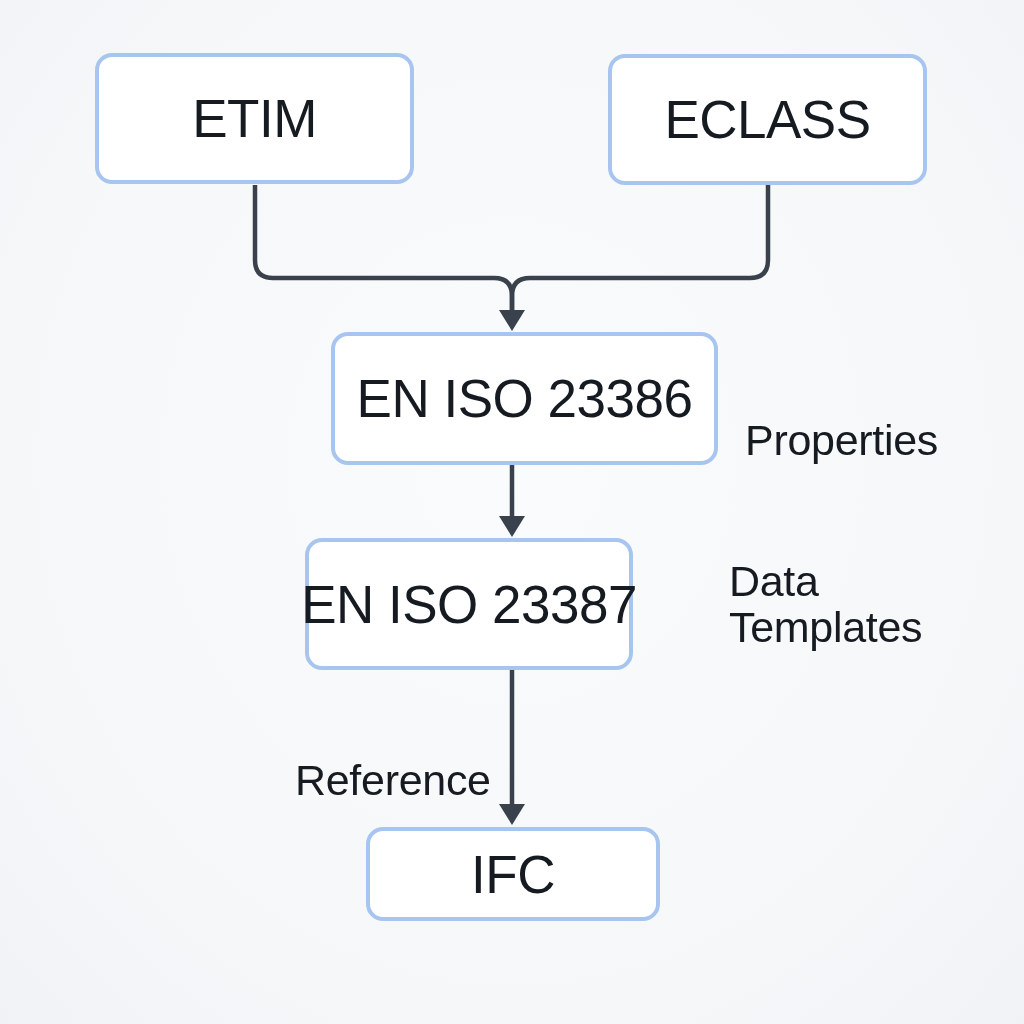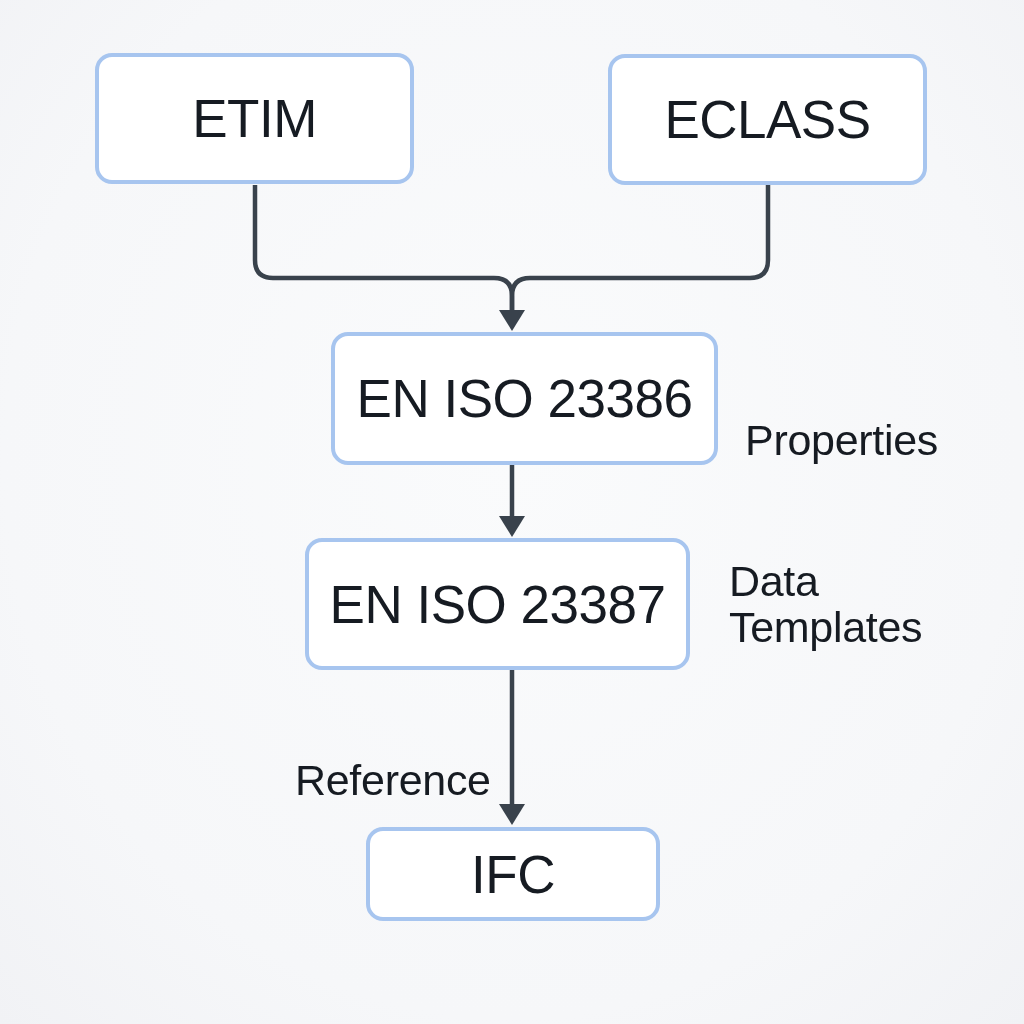--- a/index.html
+++ b/index.html
@@ -20,21 +20,21 @@
     background:var(--node-fill);
     border:4px solid var(--node-border);
     border-radius:17px;
     display:flex;align-items:center;justify-content:center;
     font-size:53px;letter-spacing:-0.5px;color:var(--text);
     font-weight:400;white-space:nowrap;
   }
   .n-etim  {left:95px; top:53px; width:319px;height:131px;}
   .n-eclass{left:608px;top:54px; width:319px;height:131px;}
   .n-23386 {left:305px;top:332px;width:387px;height:133px;margin-left:26px;}
-  .n-23387 {left:305px;top:538px;width:385px;height:132px;}
+  .n-23387 {left:305px;top:538px;width:328px;height:132px;}
   .n-ifc   {left:366px;top:827px;width:294px;height:94px;}
   .annotation{
     position:absolute;color:var(--text);font-size:43px;
     letter-spacing:-0.3px;white-space:nowrap;font-weight:400;
   }
   .ann-properties{left:699px;top:332px;height:133px;display:flex;align-items:flex-end;margin-left:46px;}
   .ann-datatemplates{left:729px;top:538px;height:132px;display:flex;flex-direction:column;justify-content:center;line-height:46px;}
   .ann-reference{left:295px;top:757px;line-height:46px;}
 </style>
 </head>

